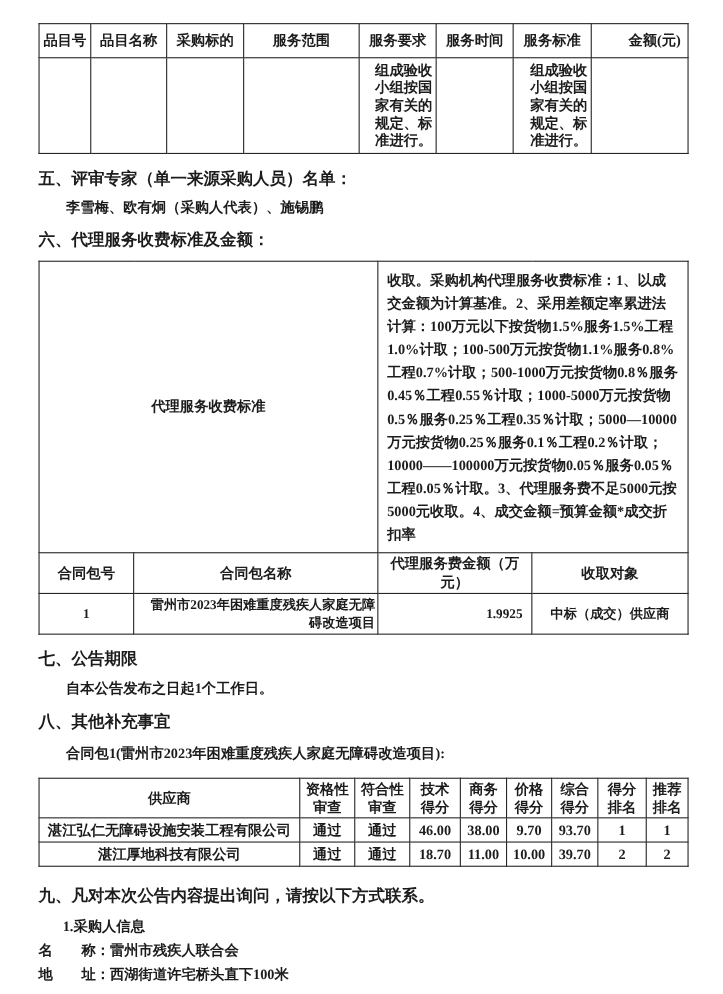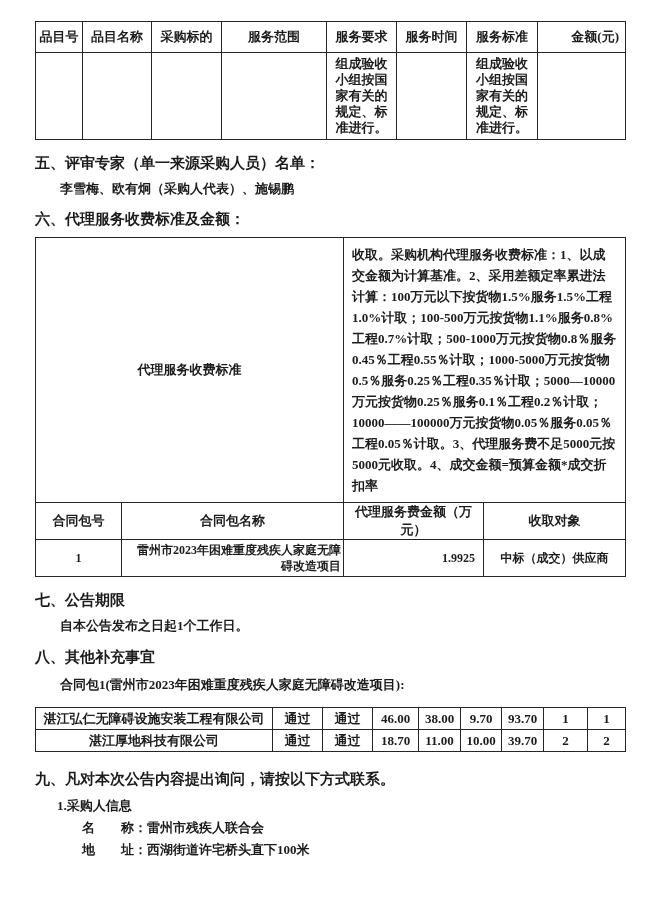--- a/index.html
+++ b/index.html
@@ -10,33 +10,33 @@
     color:#1c1c1c; font-weight:bold;
   }
   .page { width:657px; height:696px; padding:21px 0 0 35px; background:#fff; }
 
   table.tbl { border-collapse:collapse; table-layout:fixed; width:590px; }
   .tbl th, .tbl td { border:1px solid #262626; text-align:center; vertical-align:middle; font-weight:bold; }
 
   
   .item-table th { height:31px; font-size:13px; }
   .item-table td { height:70px; }
-  .item-table td.wrap { vertical-align:top; text-align:center; padding:3px 3px; font-size:13px; line-height:16px; }
+  .item-table td.wrap { vertical-align:top; text-align:right; padding:3px 3px; font-size:13px; line-height:16px; }
   .item-table th.money { text-align:right; padding-right:6px; }
 
   
   h2.sec { font-size:15px; line-height:20px; margin-top:13px; font-weight:bold; }
   h2.s6m { margin-top:11px; }
   h2.s8m { margin-top:12px; }
   h2.s9m { margin-top:17px; }
   p { font-size:13px; line-height:18px; }
   p.indent { margin-left:25px; margin-top:7px; }
   p.pkgline { margin-top:9px;font-family:Liberation Serif, serif; }
   p.info-label { margin-left:22px; margin-top:8px; line-height:17px; }
-  p.contact { margin-left:47px; margin-top:5px; line-height:17px; }
+  p.contact { margin-top:5px; line-height:17px; }
 
   
   .fee-table { margin-top:8px; }
   .fee-table td.fee-label { font-size:13px; }
   .fee-table td.fee-text { text-align:left; vertical-align:top; padding:6px 8px; font-size:13px; line-height:21px; }
   .fee-table tr.hdr-row th { height:31px; font-size:13px; }
   .fee-table tr.pkg-row td { height:36px; font-size:12px; }
   .fee-table td.left { text-align:right; padding:2px 2px 2px 4px; line-height:16px; }
   .fee-table td.right { text-align:right; padding-right:8px; font-size:13px; }
 
@@ -130,20 +130,39 @@
         <col style="width:50px">
         <col style="width:50px">
         <col style="width:46px">
       <col style="width:42px">
         <col style="width:41px">
         <col style="width:42px">
         <col style="width:44px">
         <col style="width:38px">
     </colgroup>
     <tbody>
+        <tr>
+      <th>供应商</th>
+      <th>资格性
+审查</th>
+      <th>符合性
+审查</th>
+      <th>技术
+得分</th>
+      <th>商务
+得分</th>
+      <th>价格
+得分</th>
+      <th>综合
+得分</th>
+      <th>得分
+排名</th>
+      <th>推荐
+排名</th>
+    </tr>
     <tr>
       <td>湛江弘仁无障碍设施安装工程有限公司</td>
       <td>通过</td>
       <td>通过</td>
       <td>46.00</td>
       <td>38.00</td>
       <td>9.70</td>
       <td>93.70</td>
       <td>1</td>
       <td>1</td>

